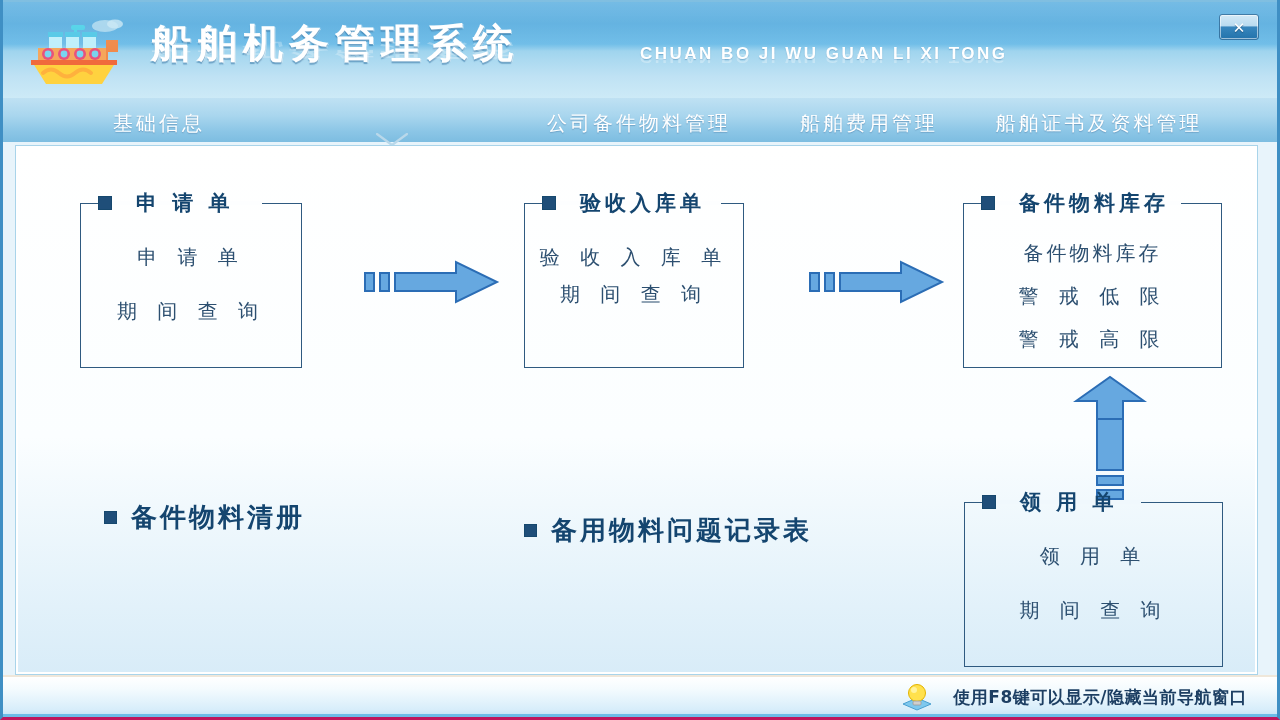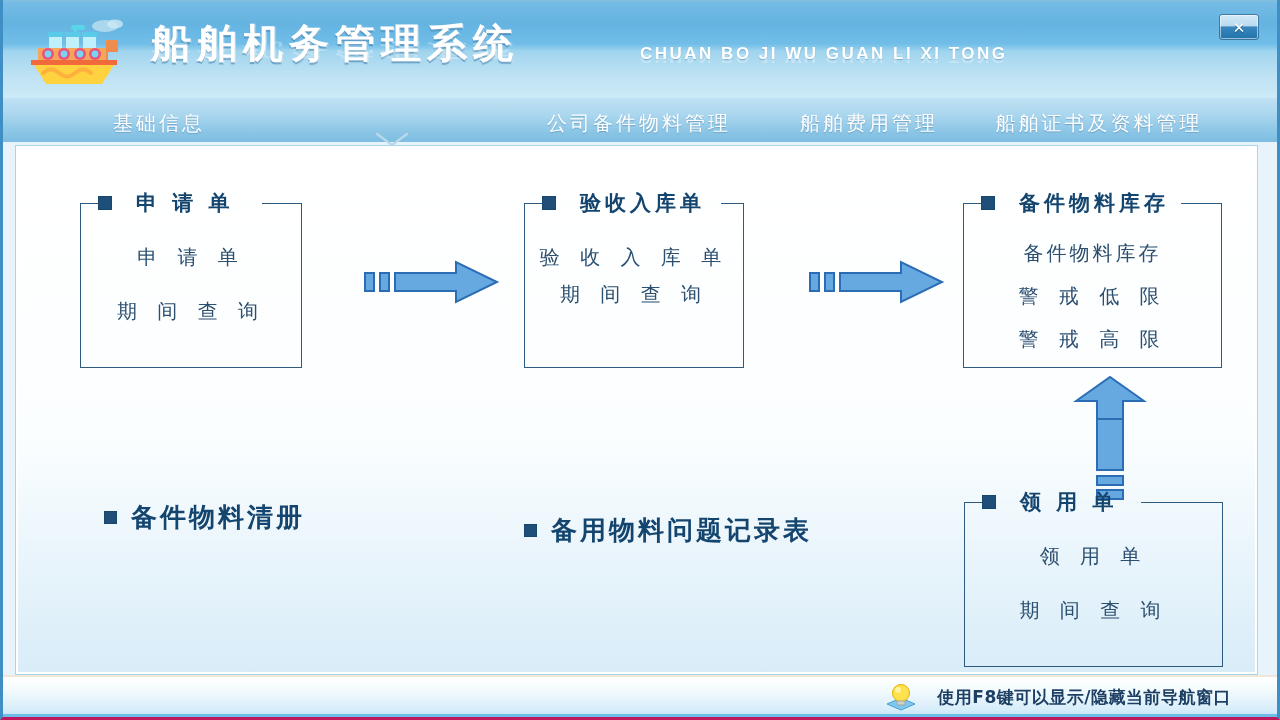--- a/index.html
+++ b/index.html
@@ -192,21 +192,21 @@
     position: absolute; left: 0; right: 0; bottom: 0; height: 42px;
     background: linear-gradient(to bottom, #ffffff 0%, #f4fbfe 30%, #d7edfa 82%, #bfe2f5 100%);
     border-top: 2px solid #efe7da;
     display: flex; align-items: center; justify-content: flex-end;
   }
   #status-bar:after{
     content:""; position:absolute; left:0; right:0; bottom:0; height:3px;
     background:#6cbde8;
   }
   #status-text-wrap {
-    display: flex; align-items: center; gap: 19px; margin-right: 46px;
+    display: flex; align-items: center; gap: 19px; margin-right: 30px;
   }
   #status-text {
     font-size: 17px; color: #1d3f63; font-weight: bold; letter-spacing: 0.5px;
     font-family: "DejaVu Sans", "Liberation Sans", sans-serif;
   }
 </style>
 </head>
 <body>
 
 <div id="app-window">

